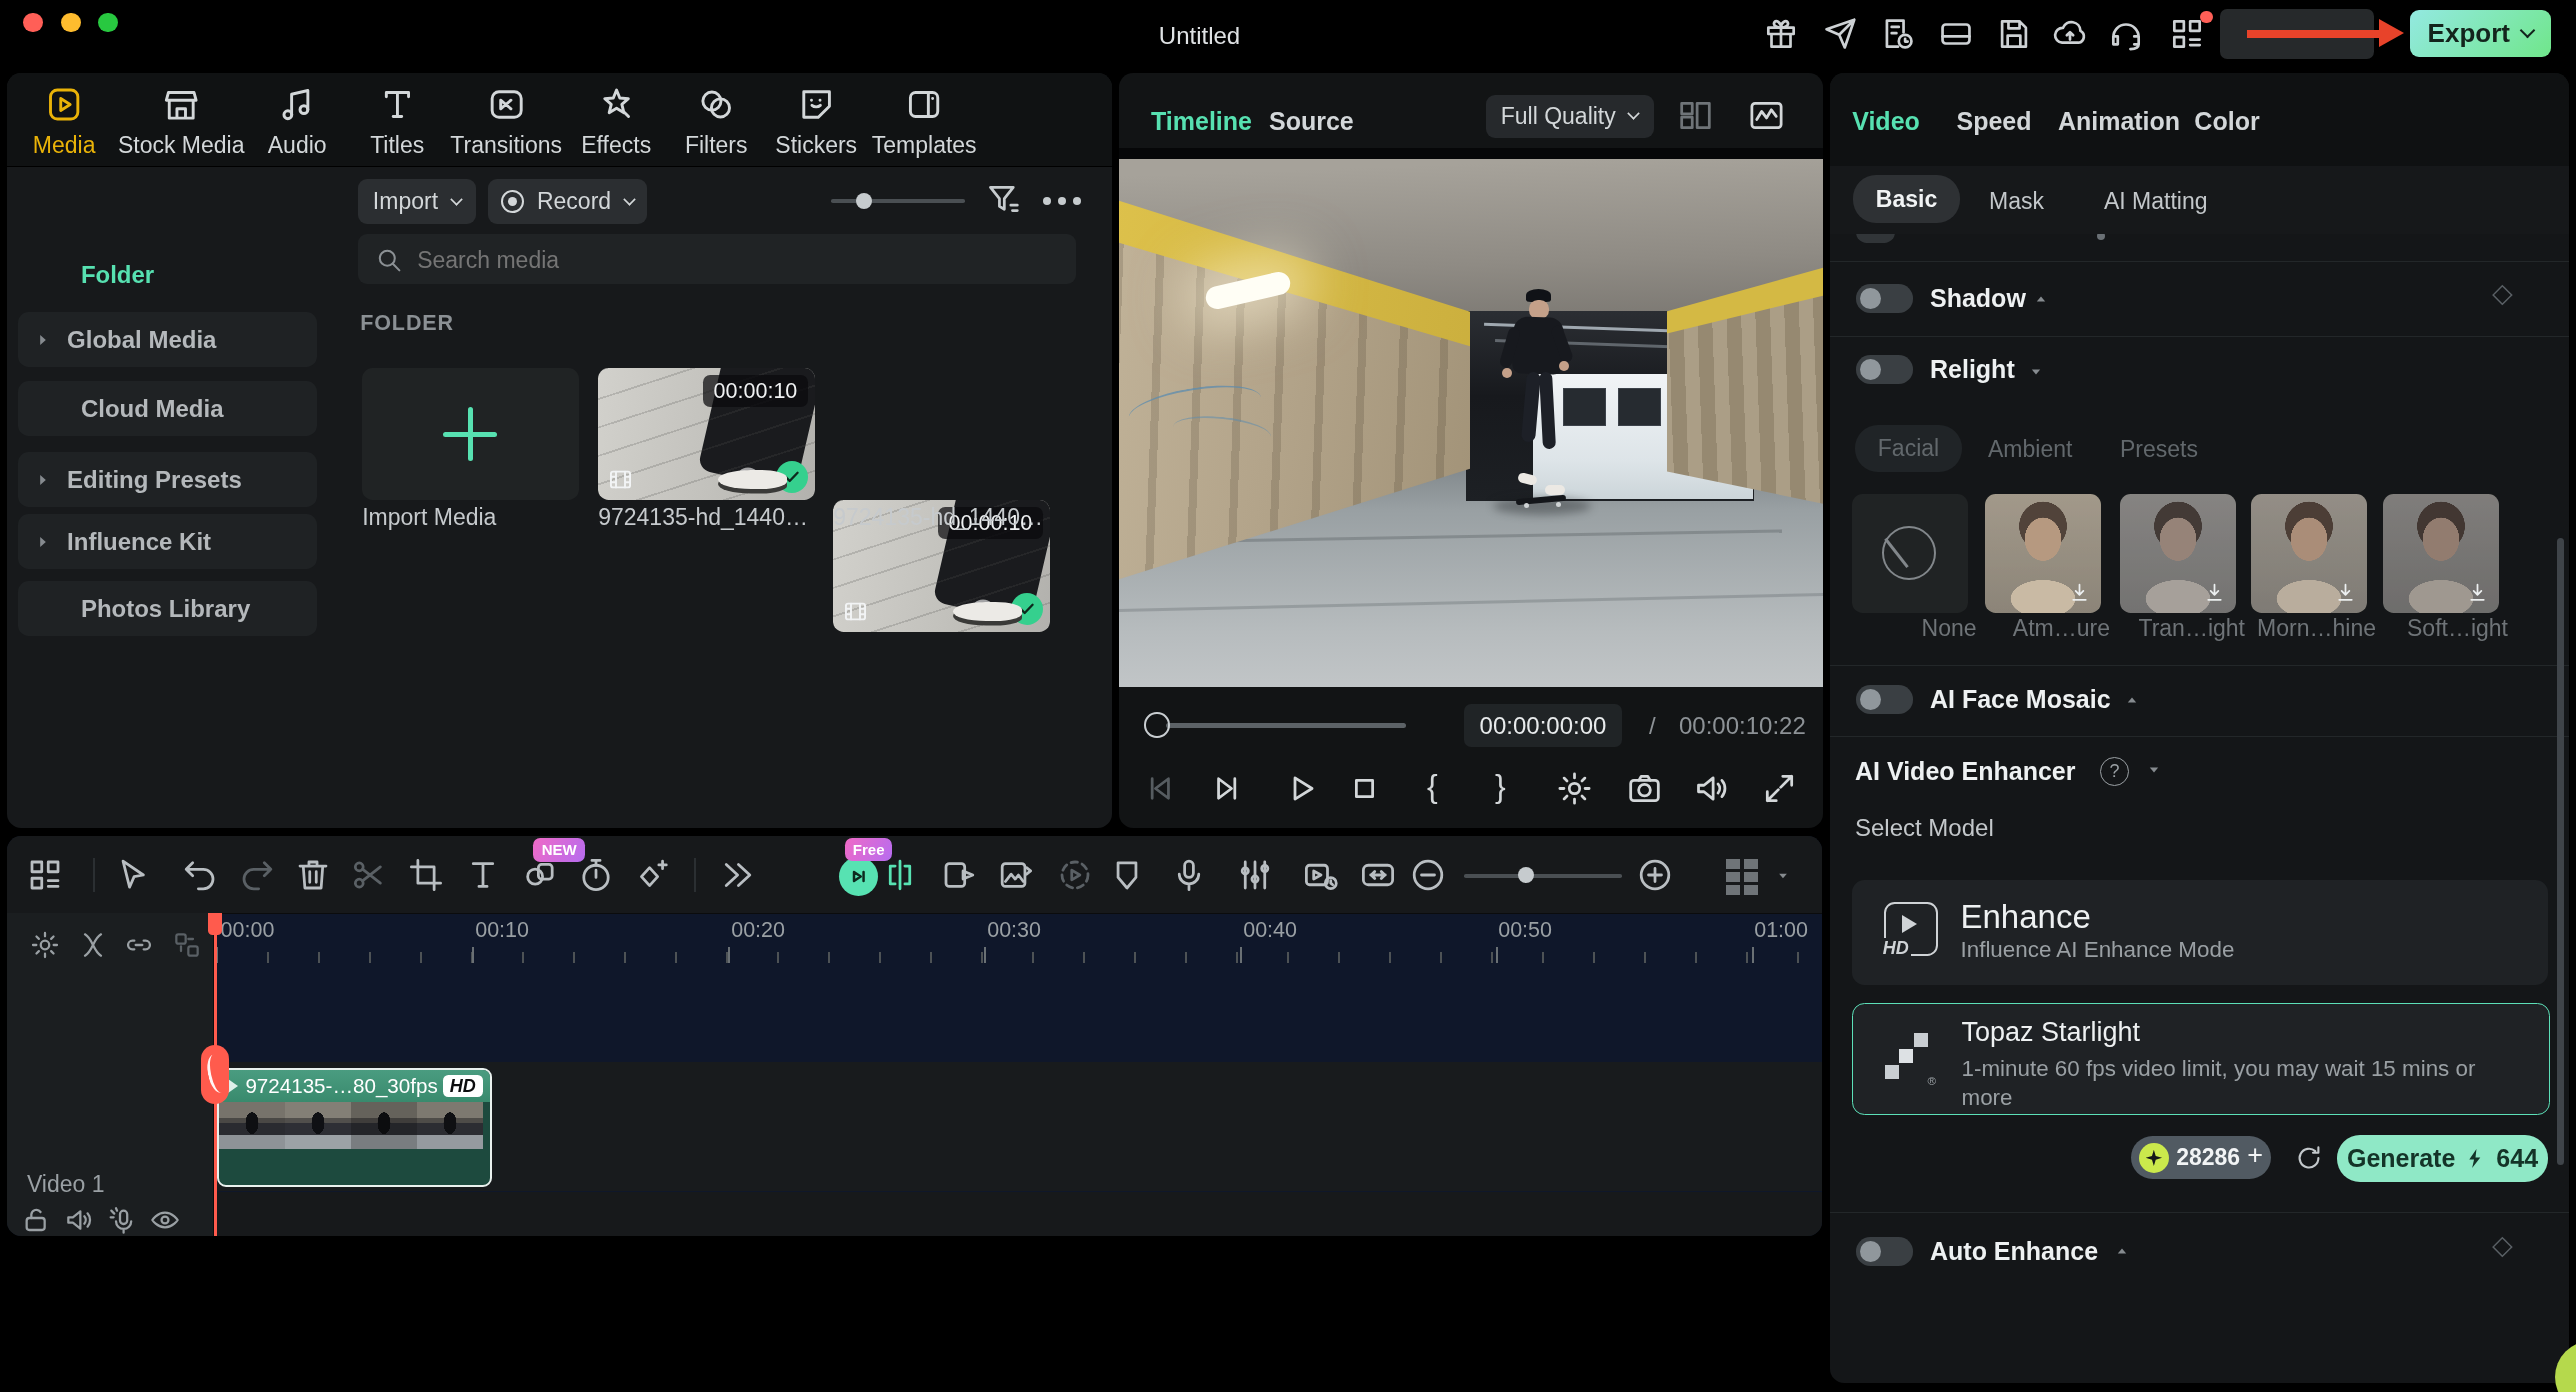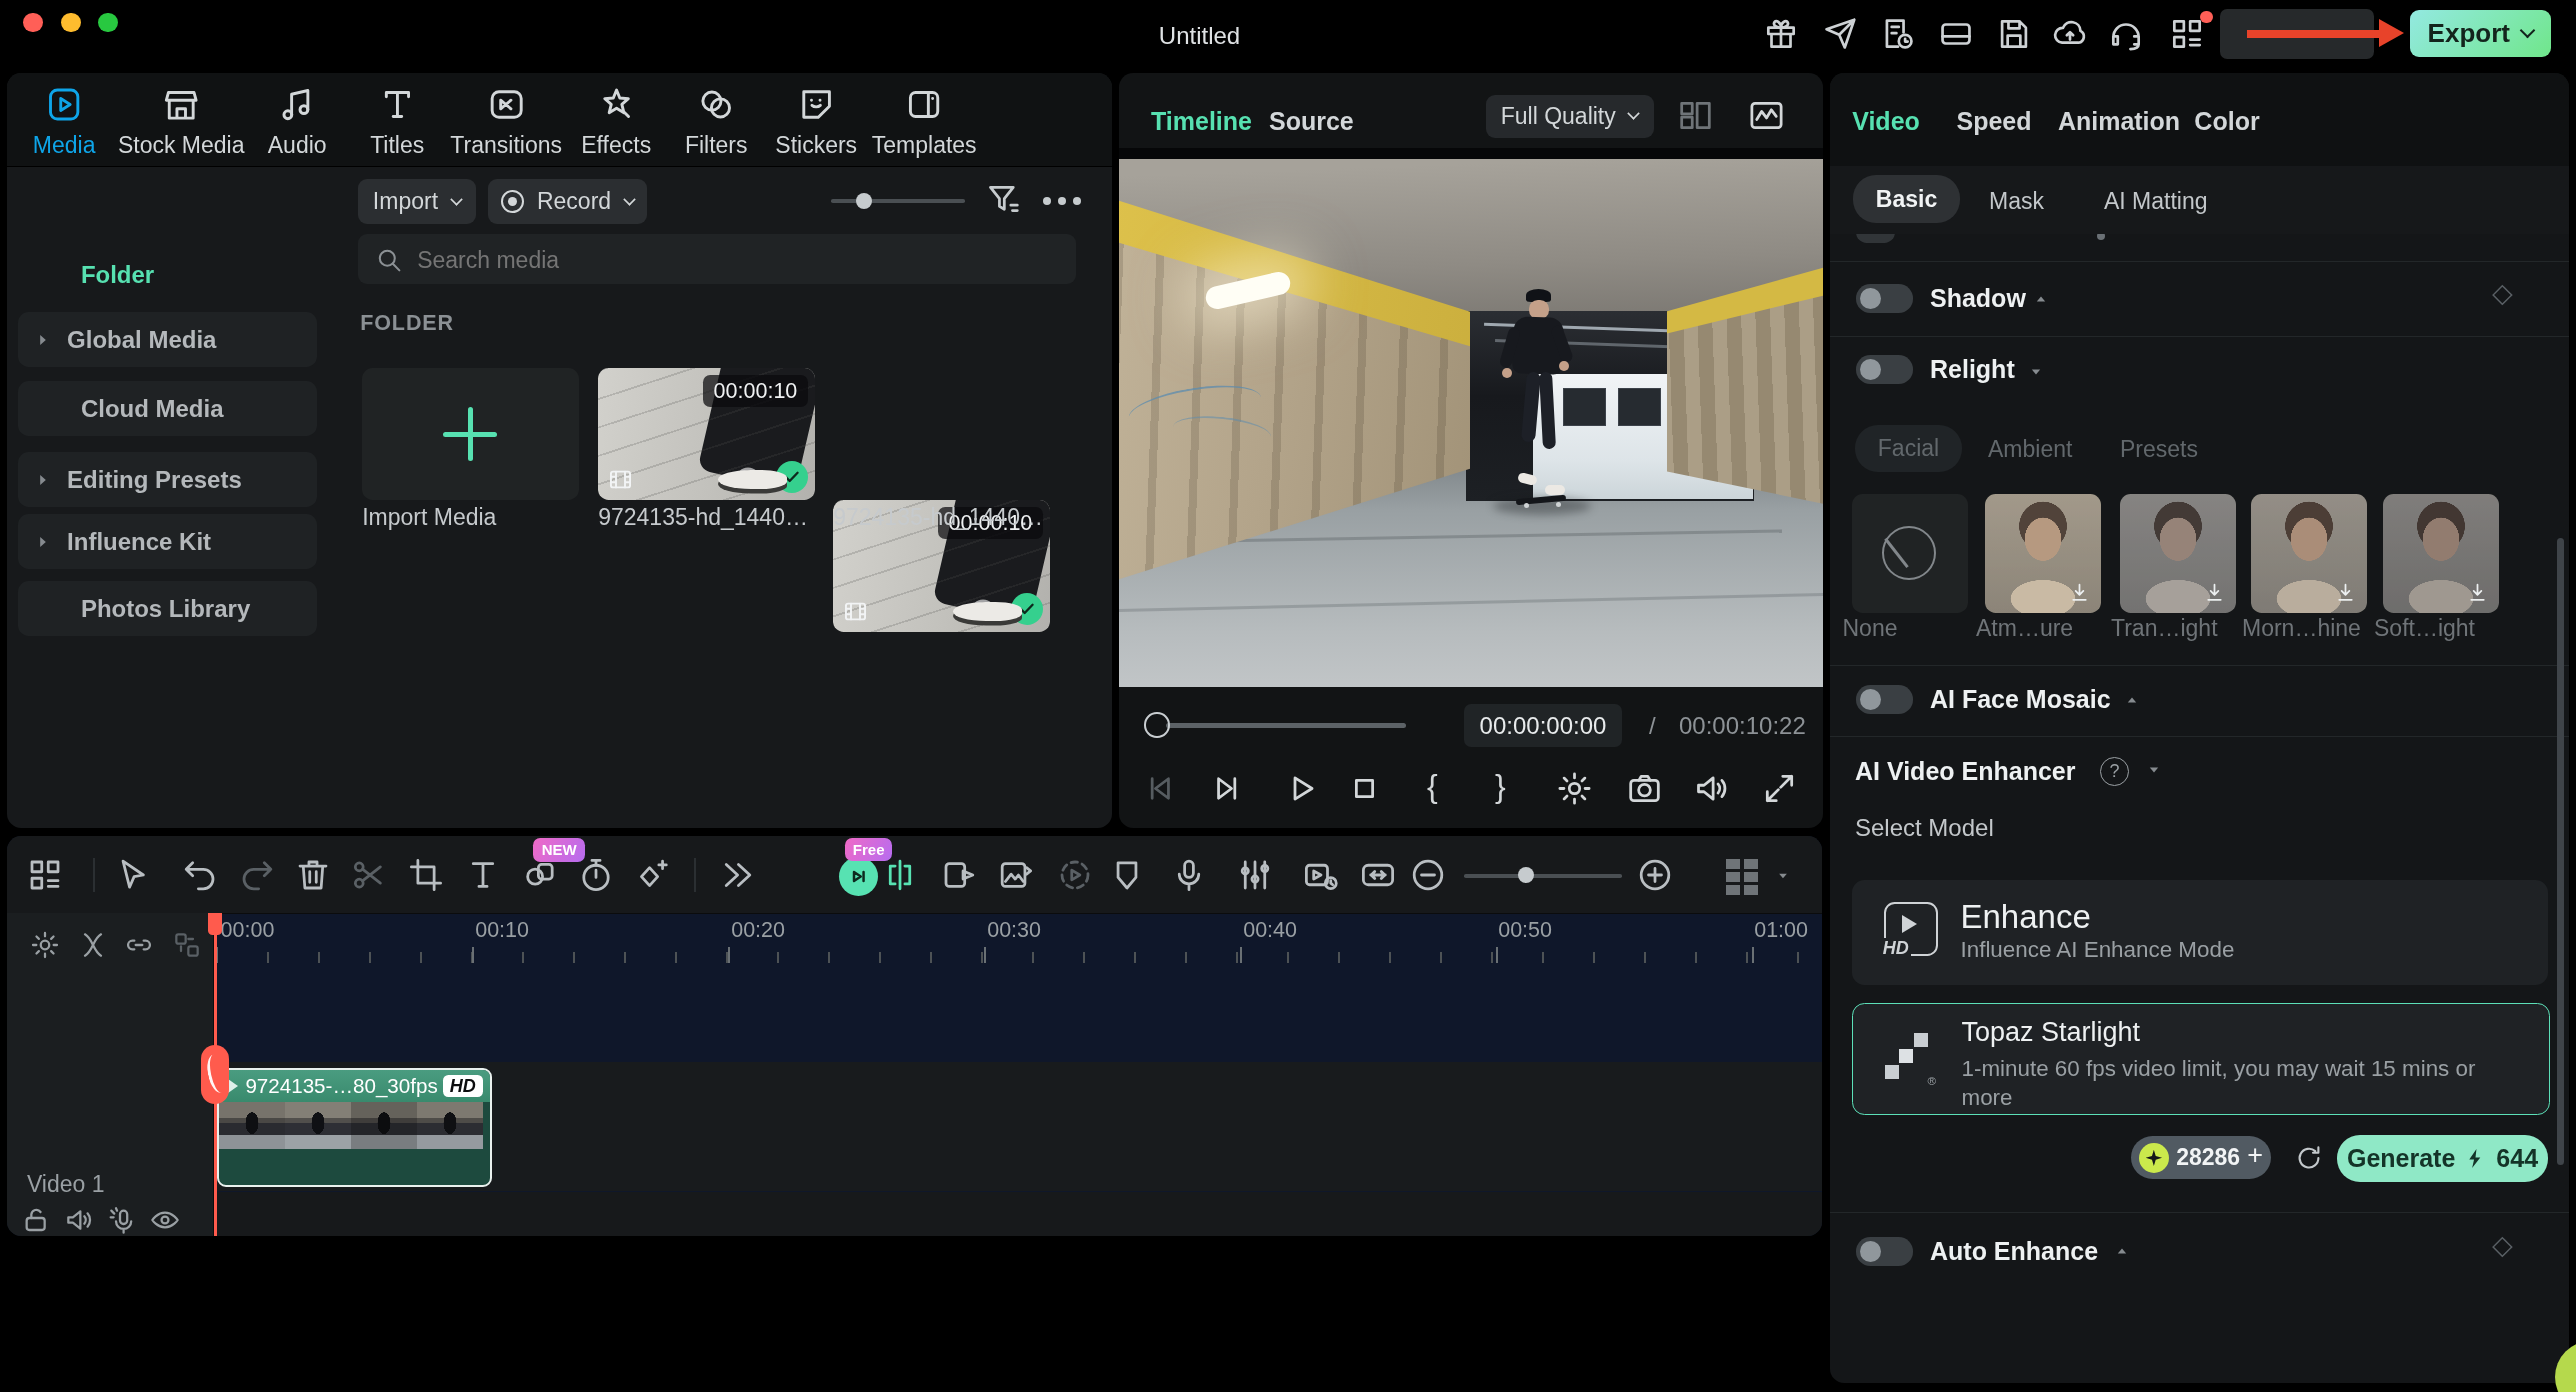--- a/index.html
+++ b/index.html
@@ -19,21 +19,21 @@
   .tgl{width:57px;height:29px;background:#3a3f43;border-radius:14.3px}
   .tgl::after{content:"";position:absolute;left:3.6px;top:3.6px;width:21.5px;height:21.5px;border-radius:50%;background:#90979c}
   
   .light{width:19.7px;height:19.7px;border-radius:50%}
   .tbicon{width:38px;height:38px;color:#cdd1d4}
   .export{background:linear-gradient(135deg,#93e9e1 0%,#70e68b 100%);border-radius:9px;display:flex;align-items:center;justify-content:center;gap:12.5px;color:#13241c;font-weight:bold;font-size:26px}
   
   .ttab{position:absolute;transform:translateX(-50%);text-align:center;color:#d3d7d9}
   .ttab .tic{width:41px;height:41px;margin:0 auto}
   .ttab .tlb{font-size:23px;margin-top:7.2px;white-space:nowrap}
-  .ttab.on{color:#0ea5e9}
+  .ttab.on{color:#eab308}
   
   .sbitem{position:absolute;left:10.7px;width:299px;height:55px;background:#1f2224;border-radius:10.7px;display:flex;align-items:center;font-size:24px;font-weight:bold;color:#b4b8bb}
   .sbitem .cr{margin:0 19.7px 0 21.5px}
   .sbtxt{margin-left:63px}
   .btn{background:#2b2e31;border-radius:9px;display:flex;align-items:center;justify-content:center;gap:12.5px;font-size:23px;color:#d3d7d9}
   .tile{position:absolute;width:217px;height:132px;border-radius:10.7px;overflow:hidden;background:#202324}
   .legshot{position:relative;background:linear-gradient(100deg,#d2d1cc 0%,#c2c1bc 55%,#b2b1ad 100%)}
   .legshot::before{content:"";position:absolute;left:52%;top:-14%;width:46%;height:100%;background:#1a1b1e;transform:rotate(13deg);border-radius:12.5px}
   .legshot::after{content:"";position:absolute;left:55%;top:77%;width:32%;height:15%;background:#eceae6;border-radius:50% 40% 40% 50%;box-shadow:0 4.5px 0 #3a3a38}
   .paving{position:absolute;inset:0;background:repeating-linear-gradient(-18deg,rgba(80,80,78,.22) 0 1.8px,transparent 1.8px 27px)}
@@ -74,21 +74,21 @@
   .ptile{position:absolute;width:116px;height:119px;border-radius:10.7px;overflow:hidden;background:#202324}
   .face{position:relative;opacity:.78;background:
     radial-gradient(ellipse 26% 30% at 50% 38%,#c9a28a 0 60%,transparent 61%),
     radial-gradient(ellipse 34% 34% at 50% 27%,#564339 0 60%,transparent 61%),
     radial-gradient(ellipse 46% 26% at 50% 88%,#d6cabb 0 60%,transparent 61%),
     linear-gradient(180deg,#a9a59f,#908e8a)}
   .face.f1{filter:sepia(.35) brightness(1.06)}
   .face.f2{filter:grayscale(.35) brightness(.97)}
   .face.f3{filter:sepia(.15) brightness(1.02)}
   .face.f4{filter:grayscale(.2) brightness(.92)}
-  .plab{position:absolute;width:134px;text-align:left;font-size:23px;color:#6f7478;white-space:nowrap;overflow:hidden;text-overflow:ellipsis}
+  .plab{position:absolute;width:134px;text-align:right;font-size:23px;color:#6f7478;white-space:nowrap;overflow:hidden;text-overflow:ellipsis}
   .mcard{position:absolute;left:21.5px;width:696px;background:#1f2225;border-radius:12.5px}
   .diam{font-size:27px;color:#5a6065}
   
   .clip{position:absolute;left:210px;top:232px;width:271px;height:115px;border:2.7px solid #e9f1ee;border-radius:9px;overflow:hidden;background:#1d4a3e}
   .cliphead{height:32px;background:linear-gradient(180deg,#4a9c80,#398a6d);display:flex;align-items:center;color:#fff}
   .tf{width:66px;height:47px;float:left;background:
      radial-gradient(ellipse 10.7px 18px at 50% 45%,#0e0f12 0 60%,transparent 61%),
      linear-gradient(180deg,#77736b 0 35%,#4a4845 35% 45%,#2a2b30 45% 70%,#8e9397 70% 100%)}
   .tf:nth-child(2){filter:brightness(1.1)}
   .tf:nth-child(3){filter:brightness(.85)}

